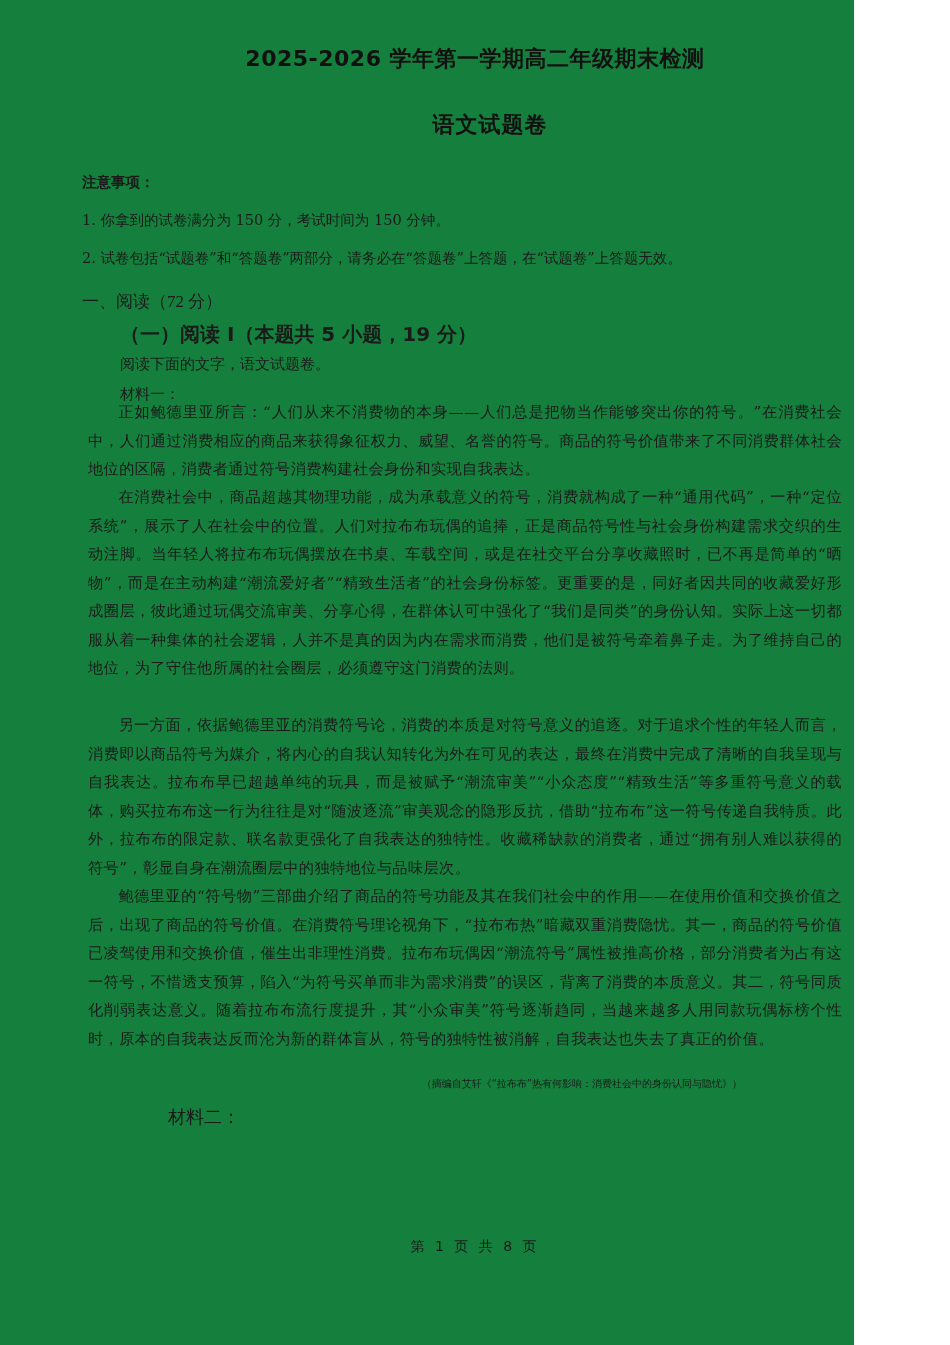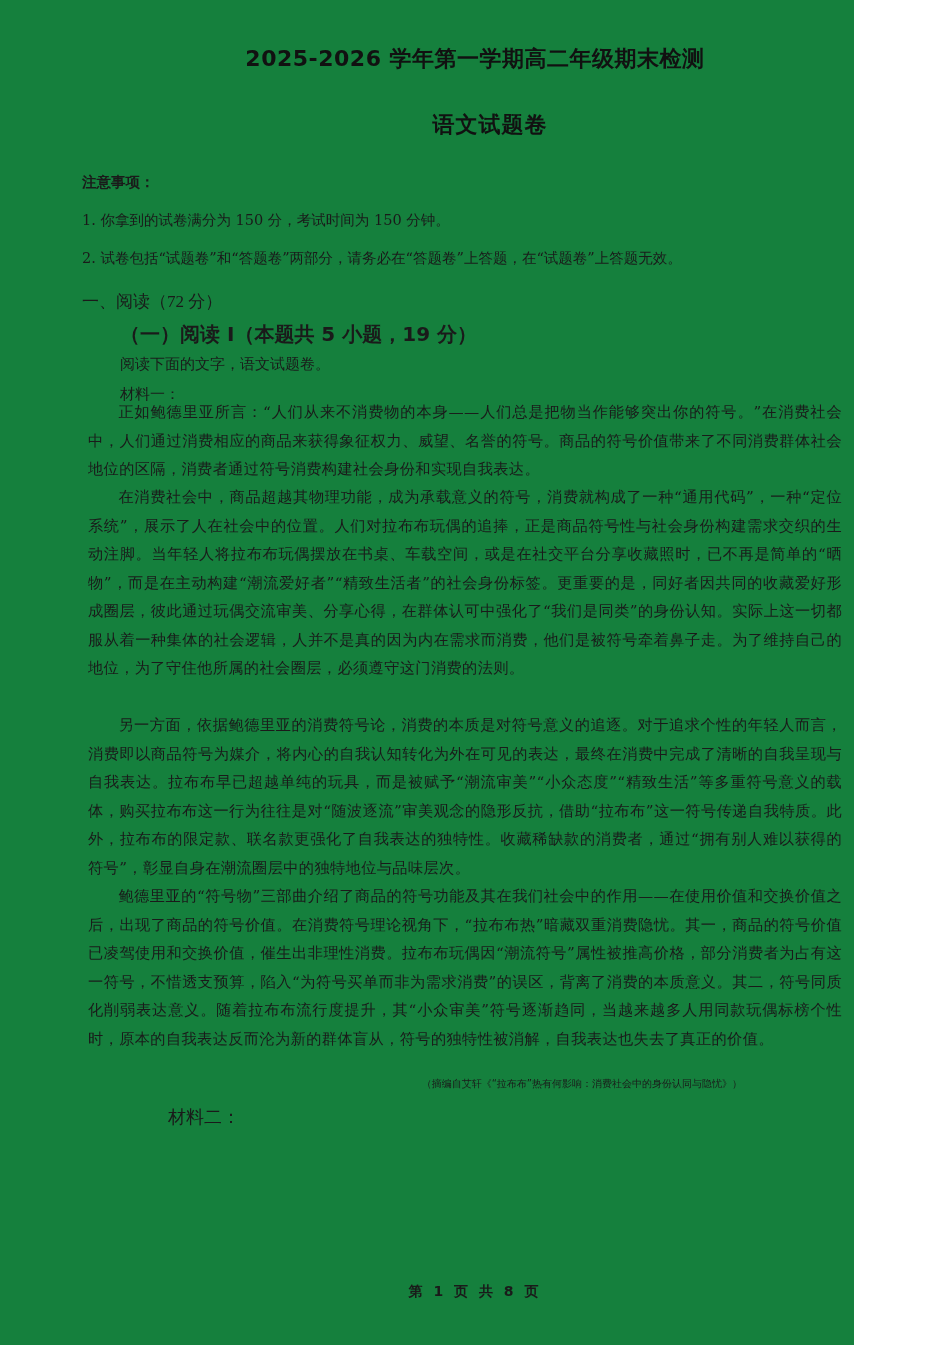--- a/index.html
+++ b/index.html
@@ -16,22 +16,22 @@
   .sec { left: 82px; top: 292px; font-size: 17px; font-family: Liberation Serif, serif; }
   .sub { left: 120px; top: 324px; font-size: 20px; font-weight: bold; font-family: "DejaVu Sans", "Liberation Sans", sans-serif; }
   .instr { left: 120px; top: 354px; font-size: 15px; font-family: "DejaVu Sans", "Liberation Sans", sans-serif; }
   .mat { left: 120px; top: 384px; font-size: 15px; font-family: "DejaVu Sans", "Liberation Sans", sans-serif; }
   .para { position: absolute; left: 88px; width: 754px; font-size: 15.2px; line-height: 28.5px;
           text-align: justify; text-indent: 2em; letter-spacing: 0.4px; }
   .src { position: absolute; right: 112px; top: 1077px; font-size: 10px; white-space: nowrap;
          font-family: "DejaVu Sans", "Liberation Sans", sans-serif; }
   .mat2 { left: 120px; top: 1107px; font-size: 18px; font-family: Liberation Serif, serif; margin-left: 48px; }
   .footer { position: absolute; left: 0; width: 950px; top: 1238px; text-align: center;
-            font-size: 14px; font-weight: bold; letter-spacing: 3px;
-            font-family: "DejaVu Sans", "Liberation Sans", sans-serif; margin-top: 45px; }
+            font-size: 14px; font-weight: normal; letter-spacing: 3px;
+            font-family: "DejaVu Sans", "Liberation Sans", sans-serif; }
 </style>
 </head>
 <body>
 
 <div class="page">
 
   <div class="title t1">2025-2026 学年第一学期高二年级期末检测</div>
   <div class="title t2">语文试题卷</div>
 
   <div class="line note-head">注意事项：</div>

